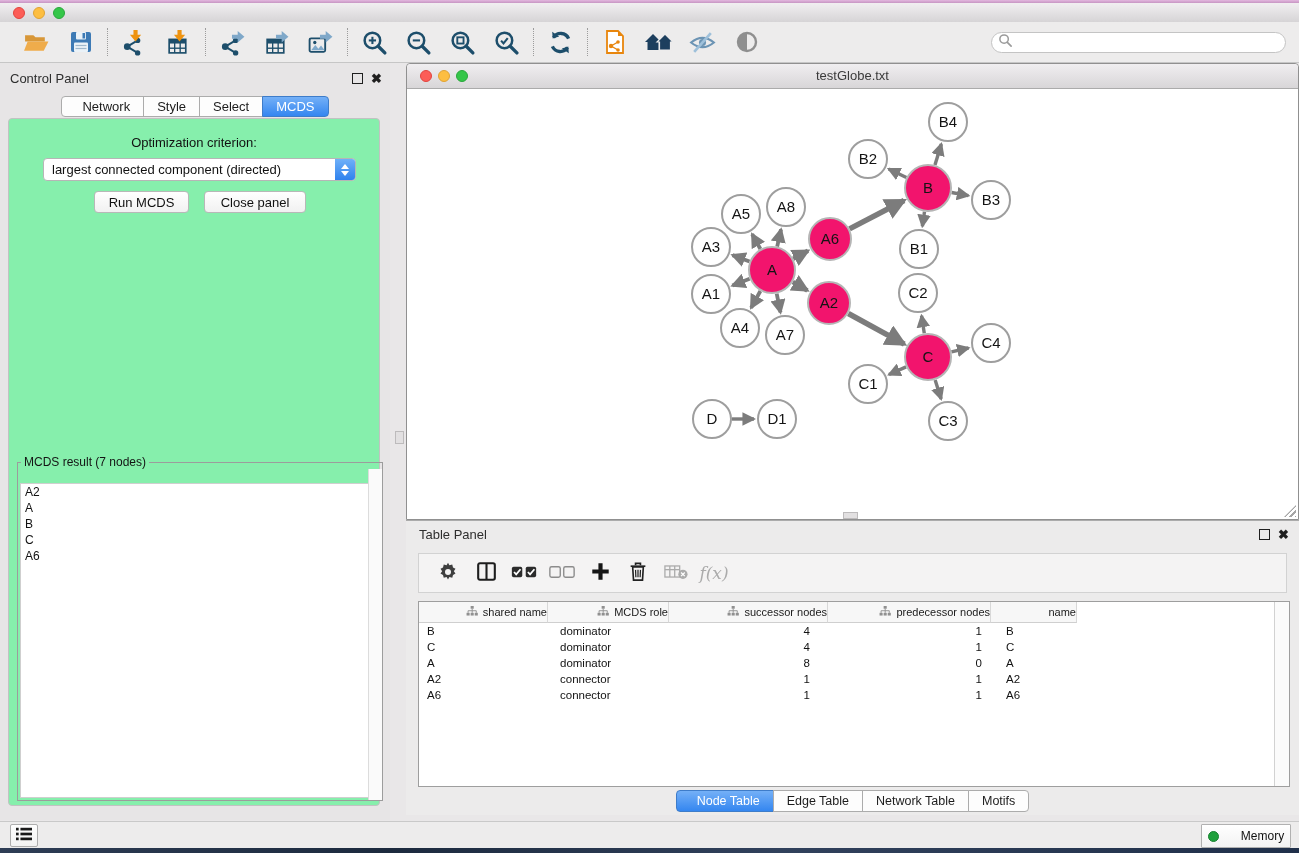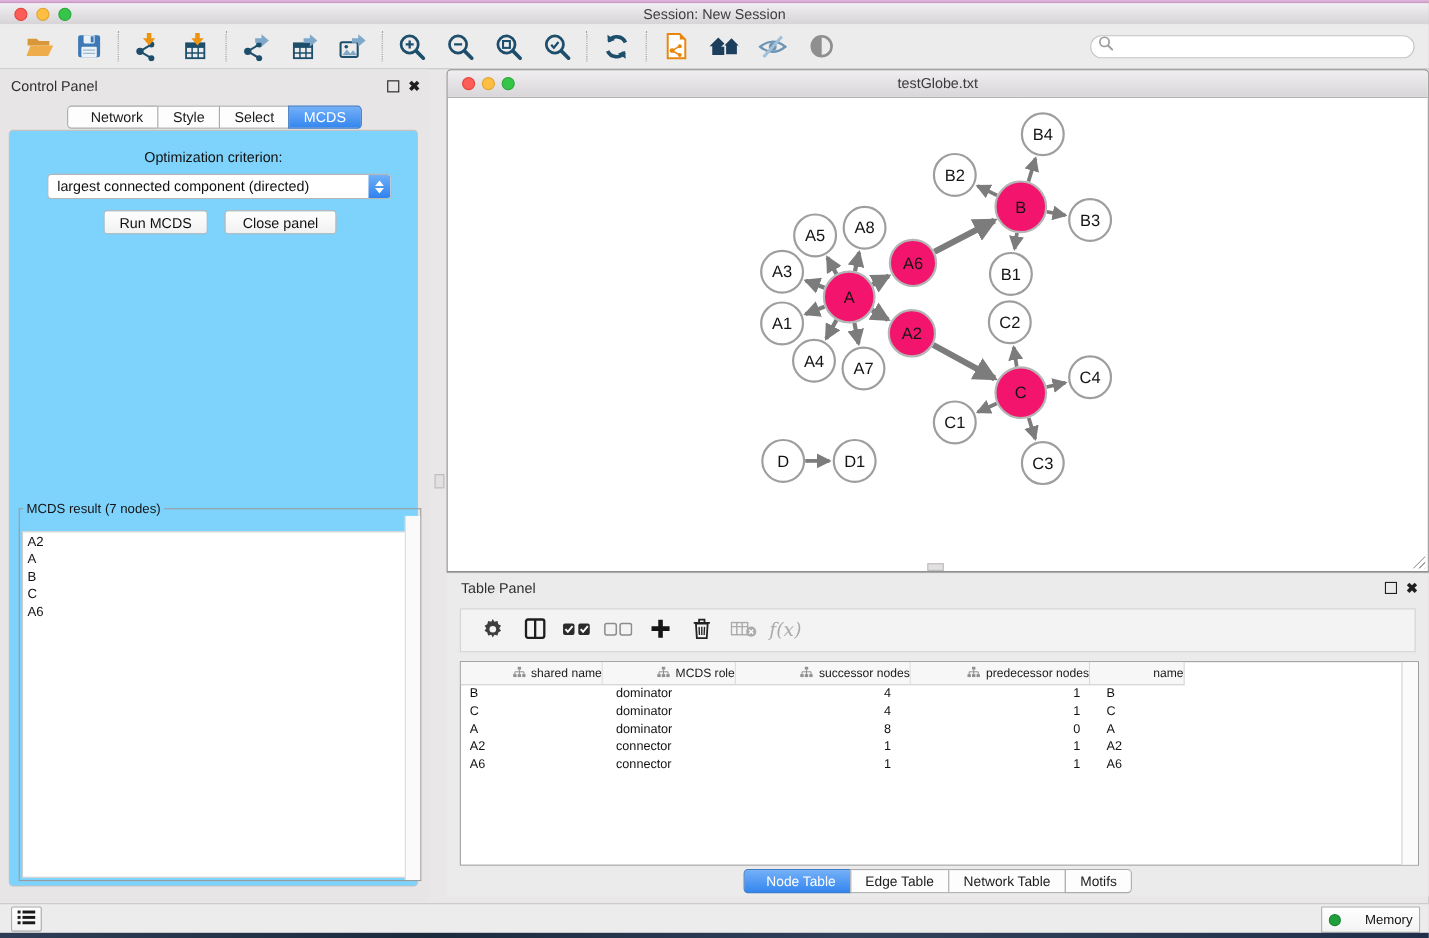--- a/index.html
+++ b/index.html
@@ -31,21 +31,21 @@
   .win-icons{margin-left:auto;display:flex;align-items:center;gap:8px;}
   .float-icon{width:9px;height:9px;border:1.5px solid #1F1F1F;display:inline-block;}
   .close-icon{font-size:13px;font-weight:bold;color:#1F1F1F;line-height:1;}
   .cp-tabs{position:absolute;top:33px;left:0;width:100%;display:flex;justify-content:center;}
   .tab{height:21px;box-sizing:border-box;padding:0 13px;background:#FDFDFD;border:1px solid #ACACAC;margin-left:-1px;
        font-size:13px;color:#1C1C1C;display:flex;align-items:center;cursor:default;}
   .tab:first-child{border-radius:4px 0 0 4px;margin-left:0;padding-left:20px;}
   .tab:last-child{border-radius:0 4px 4px 0;}
   .tab.active{background:linear-gradient(#74B0F7,#3486F0);border-color:#3E7CC9;color:#FFF;}
   .cp-pane{position:absolute;left:8px;top:55px;width:372px;height:688px;border:1px solid #C2C2C2;border-radius:4px;
-           background:#7dd3fc;box-sizing:border-box;}
+           background:#86efac;box-sizing:border-box;}
   .opt-label{position:absolute;top:16px;width:100%;text-align:center;font-size:13px;color:#111;}
   .criterion-select{position:absolute;left:34px;top:39px;width:313px;height:23px;background:#FFF;border:1px solid #B6B6B6;
                     border-radius:4px;box-sizing:border-box;display:flex;align-items:center;overflow:hidden;}
   .criterion-text{flex:1;font-size:13px;padding-left:8px;color:#111;white-space:nowrap;}
   .select-stepper{width:20px;align-self:stretch;background:linear-gradient(#6FB0F8,#2F82EE);
                   display:flex;flex-direction:column;align-items:center;justify-content:center;gap:2px;}
   .chev-up{width:0;height:0;border-left:4px solid transparent;border-right:4px solid transparent;border-bottom:5px solid #FFF;}
   .chev-down{width:0;height:0;border-left:4px solid transparent;border-right:4px solid transparent;border-top:5px solid #FFF;}
   .btn{position:absolute;height:22px;background:linear-gradient(#FFFFFF,#F1F1F1);border:1px solid #B8B8B8;border-radius:4px;
        font-size:13px;color:#111;box-sizing:border-box;font-family:"Liberation Sans",sans-serif;}
@@ -101,21 +101,20 @@
 
 <div id="app">
   <div class="top-strip"></div>
 
   <div class="titlebar">
     <div class="lights">
       <div class="light red"></div>
       <div class="light yellow"></div>
       <div class="light green"></div>
     </div>
-    <div class="title-text">Session: New Session</div>
   </div>
 
   <div class="toolbar">
     <div id="toolbar-groups" style="display:flex;align-items:center;">
         <div class="tb-group">
           <button class="tb-btn">
             <span>
               <svg viewBox="0 0 26 26" width="27" height="27">
                 <path d="M2 6h8l2 2h9v4H2z" fill="#D89738"></path>
                 <path d="M4.5 12h20l-4.5 9H1z" fill="#EFAC4B"></path>

